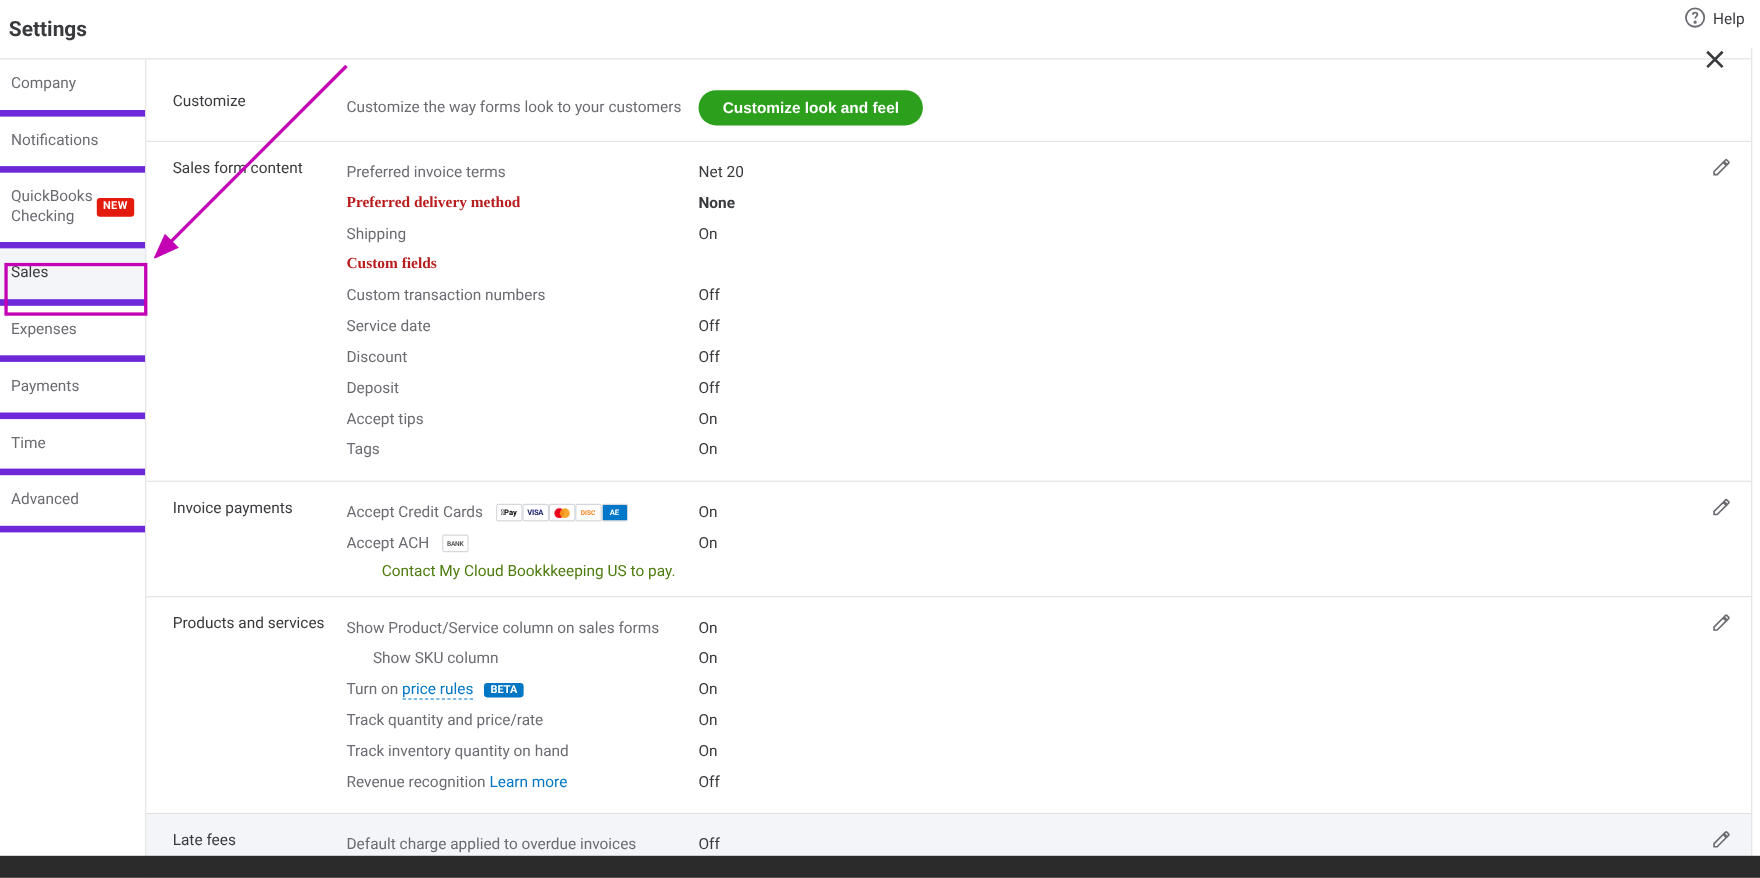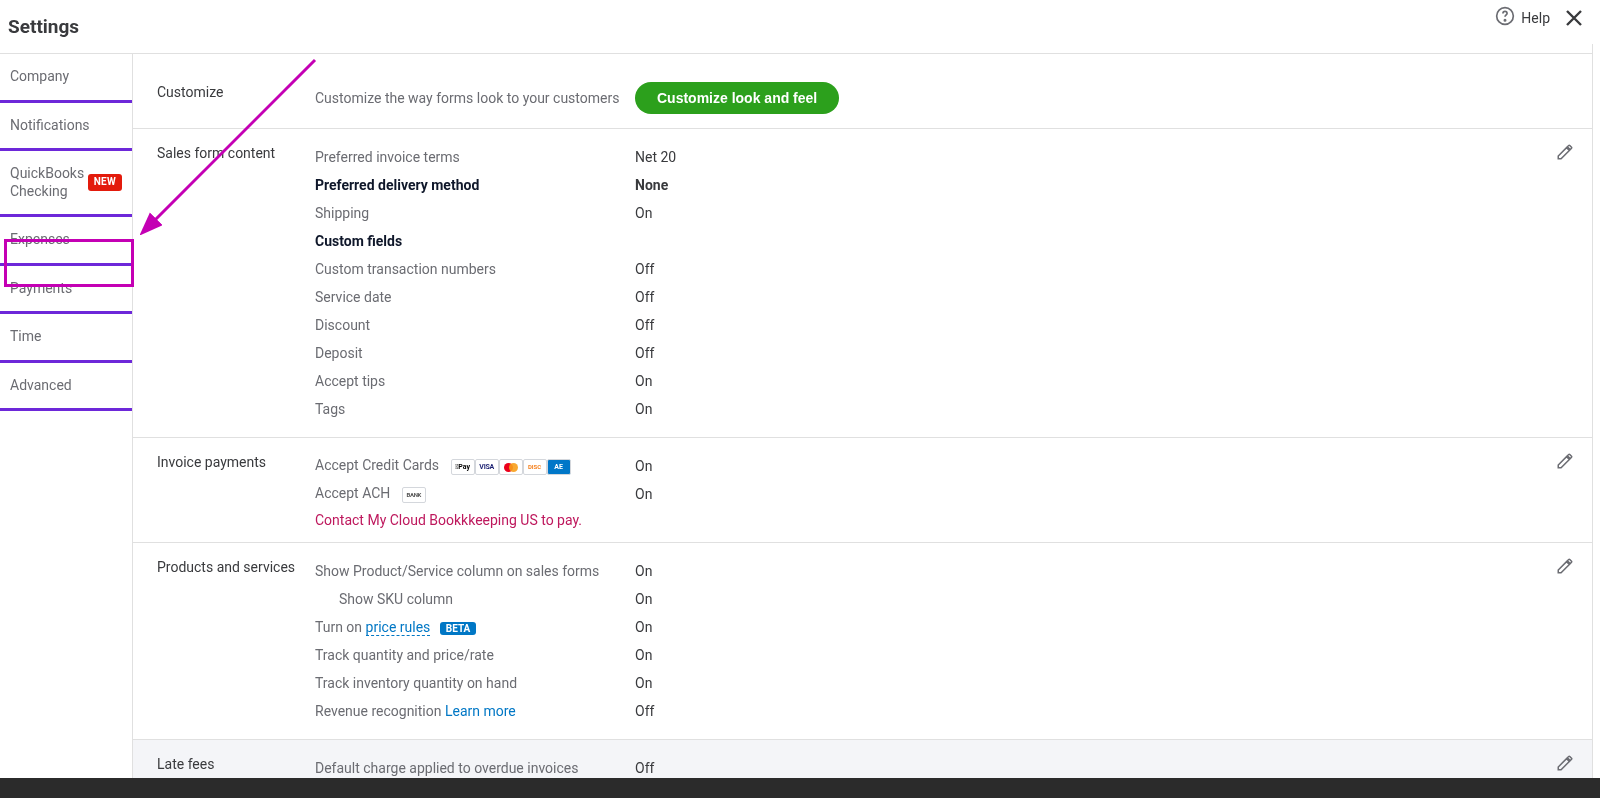--- a/index.html
+++ b/index.html
@@ -30,22 +30,23 @@
   .header-title {
     font-size: 19px;
     font-weight: 700;
     color: #393a3d;
   }
   .header-right {
     position: absolute;
     right: 14px;
     top: 6px;
     display: flex;
-    align-items: flex-start;
+    align-items: center;
     gap: 12px;
+    flex-direction: column;
   }
   .help {
     display: flex;
     align-items: center;
     gap: 6px;
     color: #393a3d;
     cursor: pointer;
   }
   .help svg { width: 20px; height: 20px; }
   .close-icon { cursor: pointer; }
@@ -59,21 +60,21 @@
   
   .sidebar {
     width: 133px;
     border-right: 1px solid #e0e0e0;
     border-top: none;
     padding-top: 0;
     overflow: hidden;
   }
   .sidebar-item {
     padding: 14px 10px;
-    border-bottom: 3px solid #6d28d9;
+    border-bottom: 6px solid #6d28d9;
     font-size: 14px;
     color: #6b6c72;
     cursor: pointer;
     display: flex;
     align-items: center;
     justify-content: space-between;
     line-height: 1.25;
   }
   .sidebar-item.active {
     background: #f4f5f8;
@@ -142,31 +143,32 @@
     align-items: center;
     min-height: 28px;
     margin-bottom: 0px;
   }
   .row .label {
     width: 320px;
     flex: 0 0 320px;
     font-size: 14px;
     color: #6b6c72;
   }
-  .row .label.strong { font-weight: 700; color: #0f172a; }
+  .row .label.strong { font-weight: 700; color: #b91c1c; font-family: Liberation Serif, serif; }
   .row .label.indent { padding-left: 24px; }
   .row .value {
     font-size: 14px;
     color: #393a3d;
   }
   .row .value.strong { font-weight: 700; }
   .desc {
     font-size: 14px;
-    color: #be185d;
+    color: #4d7c0f;
     margin-top: 4px;
+    margin-left: 32px;
   }
   .cta-button {
     background: #2ca01c;
     color: #fff;
     border: none;
     border-radius: 16px;
     padding: 8px 22px;
     font-size: 14px;
     font-weight: 600;
     cursor: pointer;
@@ -278,20 +280,23 @@
       <div class="sidebar-item">
         <span>Company</span>
       </div>
       <div class="sidebar-item">
         <span>Notifications</span>
       </div>
       <div class="sidebar-item">
         <span>QuickBooks Checking</span>
         <span class="badge-new">NEW</span>
       </div>
+      <div class="sidebar-item active">
+        <span>Sales</span>
+      </div>
       <div class="sidebar-item">
         <span>Expenses</span>
       </div>
       <div class="sidebar-item">
         <span>Payments</span>
       </div>
       <div class="sidebar-item">
         <span>Time</span>
       </div>
       <div class="sidebar-item">

